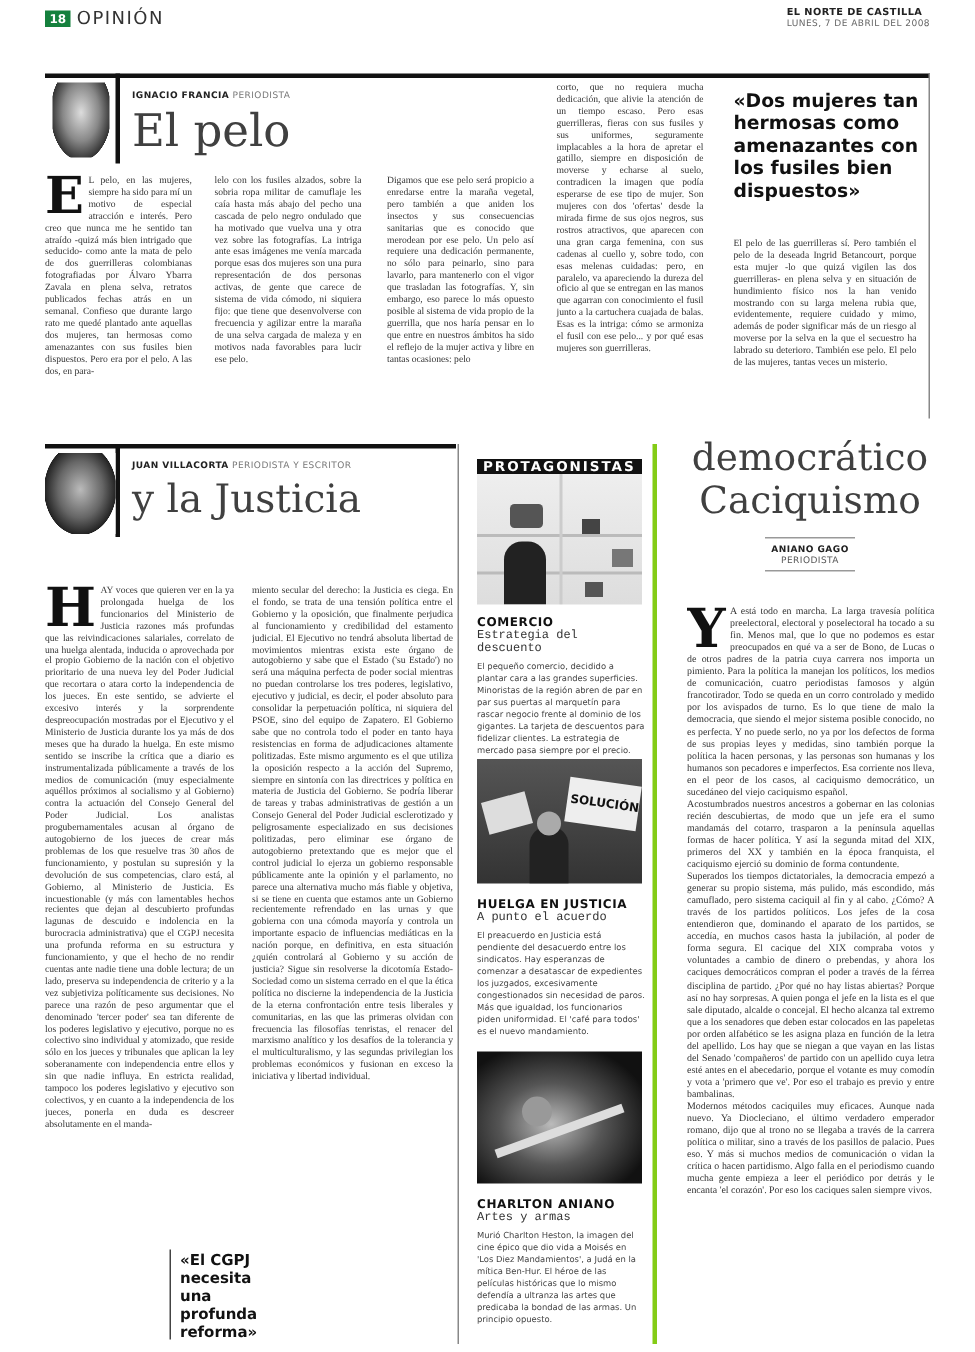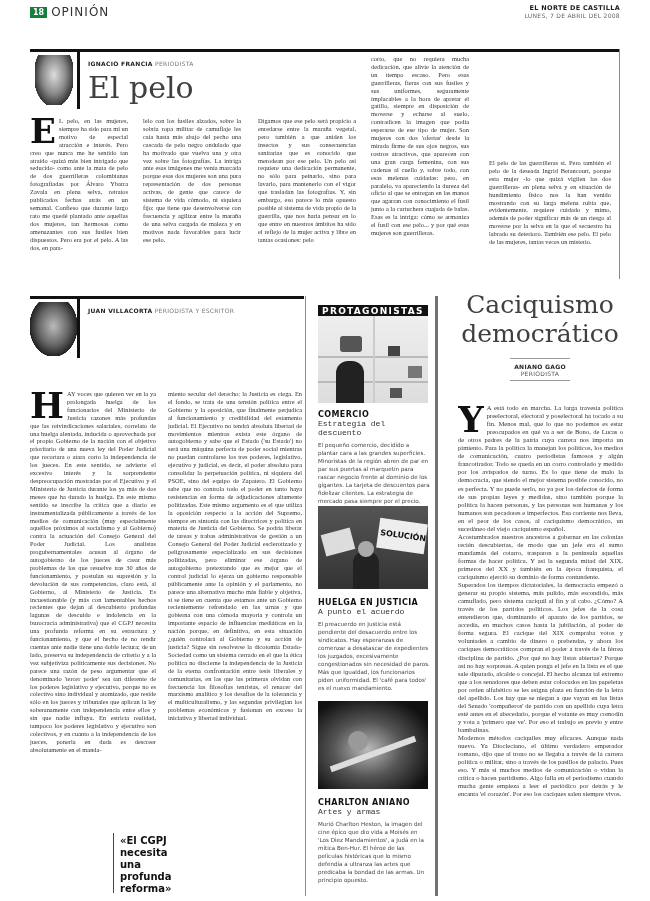--- a/index.html
+++ b/index.html
@@ -1,33 +1,33 @@
 <!DOCTYPE html>
 <html><head>
 <meta charset="utf-8">
 <style>
 *{box-sizing:border-box;margin:0;padding:0}
 html,body{width:650px;height:901px;background:#fff;overflow:hidden}
 body{position:relative;font-family:"DejaVu Serif",serif;color:#222}
 .abs{position:absolute}
 .section-tag{left:30px;top:5px;display:flex;align-items:center;gap:4px;font-family:"DejaVu Sans",sans-serif;font-size:12px;letter-spacing:1px;color:#333}
 .section-tag .num{background:#15803d;color:#fff;font-size:8px;font-weight:bold;padding:1px 3px;letter-spacing:0}
-.masthead{right:30px;top:4px;text-align:right;font-family:"DejaVu Sans",sans-serif}
+.masthead{right:30px;top:4px;font-family:"DejaVu Sans",sans-serif}
 .masthead .name{font-size:6.5px;font-weight:bold;color:#222;letter-spacing:0.3px}
 .masthead .date{font-size:6px;color:#666;letter-spacing:0.3px}
 .rule-thick{height:3px;background:#111}
 .author-photo{background:radial-gradient(ellipse at 50% 40%,#ddd 0%,#888 45%,#333 75%,#fff 76%);}
 .vbar{width:3px;background:#111}
 .byline{font-family:"DejaVu Sans",sans-serif;font-size:6px;letter-spacing:0.3px;color:#777}
 .byline b{color:#222;font-weight:bold}
 .headline{font-family:"DejaVu Serif",serif;color:#404040;font-weight:normal}
 .col{font-family:"Liberation Serif",serif;font-size:6.4px;line-height:7.9px;color:#333;text-align:justify;overflow:hidden}
 .dropcap{float:left;font-family:"DejaVu Serif",serif;font-weight:bold;color:#111;line-height:0.85;margin-right:3px}
 .quote{font-family:"DejaVu Sans",sans-serif;font-weight:bold;color:#111}
-.side-box{border-right:3px solid #737373;}
+.side-box{border-right:3px solid #84cc16;}
 .prot-label{background:#111;color:#fff;font-family:"DejaVu Sans",sans-serif;font-weight:bold;font-size:9px;letter-spacing:1.3px;padding:1px 4px}
 .prot-img{background:#999;position:relative;overflow:hidden}
 .prot-kicker{font-family:"DejaVu Sans",sans-serif;font-weight:bold;font-size:8px;color:#111;letter-spacing:0.4px}
 .prot-sub{font-family:Liberation Mono, monospace;font-size:8px;color:#333}
 .prot-body{font-family:"DejaVu Sans",sans-serif;font-size:5.6px;line-height:8px;color:#444}
 </style>
 </head>
 <body>
 
 <div class="abs section-tag">
@@ -50,31 +50,33 @@
 
 <div class="abs col" style="left:30px;top:117px;width:98px;height:158px">
   <span class="dropcap" style="font-size:34px">E</span>
   <span>L pelo, en las mujeres, siempre ha sido para mí un motivo de especial atracción e interés. Pero creo que nunca me he sentido tan atraído -quizá más bien intrigado que seducido- como ante la mata de pelo de dos guerrilleras colombianas fotografiadas por Álvaro Ybarra Zavala en plena selva, retratos publicados fechas atrás en un semanal. Confieso que durante largo rato me quedé plantado ante aquellas dos mujeres, tan hermosas como amenazantes con sus fusiles bien dispuestos. Pero era por el pelo. A las dos, en para-</span>
 </div>
 <div class="abs col" style="left:143px;top:117px;width:98px;height:158px">lelo con los fusiles alzados, sobre la sobria ropa militar de camuflaje les caía hasta más abajo del pecho una cascada de pelo negro ondulado que ha motivado que vuelva una y otra vez sobre las fotografías. La intriga ante esas imágenes me venía marcada porque esas dos mujeres son una pura representación de dos personas activas, de gente que carece de sistema de vida cómodo, ni siquiera fijo: que tiene que desenvolverse con frecuencia y agilizar entre la maraña de una selva cargada de maleza y en motivos nada favorables para lucir ese pelo.</div>
 <div class="abs col" style="left:258px;top:117px;width:98px;height:158px">Digamos que ese pelo será propicio a enredarse entre la maraña vegetal, pero también a que aniden los insectos y sus consecuencias sanitarias que es conocido que merodean por ese pelo. Un pelo así requiere una dedicación permanente, no sólo para peinarlo, sino para lavarlo, para mantenerlo con el vigor que trasladan las fotografías. Y, sin embargo, eso parece lo más opuesto posible al sistema de vida propio de la guerrilla, que nos haría pensar en lo que entre en nuestros ámbitos ha sido el reflejo de la mujer activa y libre en tantas ocasiones: pelo</div>
 <div class="abs col" style="left:371px;top:55px;width:98px;height:220px">corto, que no requiera mucha dedicación, que alivie la atención de un tiempo escaso. Pero esas guerrilleras, fieras con sus fusiles y sus uniformes, seguramente implacables a la hora de apretar el gatillo, siempre en disposición de moverse y echarse al suelo, contradicen la imagen que podía esperarse de ese tipo de mujer. Son mujeres con dos 'ofertas' desde la mirada firme de sus ojos negros, sus rostros atractivos, que aparecen con una gran carga femenina, con sus cadenas al cuello y, sobre todo, con esas melenas cuidadas: pero, en paralelo, va apareciendo la dureza del oficio al que se entregan en las manos que agarran con conocimiento el fusil junto a la cartuchera cuajada de balas. Esas es la intriga: cómo se armoniza el fusil con ese pelo... y por qué esas mujeres son guerrilleras.</div>
 
 <div class="abs" style="left:482px;top:49px;width:138px;height:230px;border-right:1px solid #888">
+  <div class="quote" style="padding:10px 6px 0 7px;font-size:12.5px;line-height:15px">«Dos mujeres tan hermosas como amenazantes con los fusiles bien dispuestos»</div>
   <div class="col" style="position:absolute;left:7px;top:110px;width:122px;height:112px">El pelo de las guerrilleras sí. Pero también el pelo de la deseada Ingrid Betancourt, porque esta mujer -lo que quizá vigilen las dos guerrilleras- en plena selva y en situación de hundimiento físico nos la han venido mostrando con su larga melena rubia que, evidentemente, requiere cuidado y mimo, además de poder significar más de un riesgo al moverse por la selva en la que el secuestro ha labrado su deterioro. También ese pelo. El pelo de las mujeres, tantas veces un misterio.</div>
 </div>
 
 <div class="abs rule-thick" style="left:30px;top:296px;width:274px"></div>
 <div class="abs vbar" style="left:77px;top:296px;height:62px"></div>
 <div class="abs author-photo" style="left:30px;top:302px;width:47px;height:54px;background:radial-gradient(ellipse at 50% 45%,#bbb 0%,#666 45%,#222 72%,#fff 73%)"></div>
 <div class="abs byline" style="left:88px;top:307px">
   <b>JUAN VILLACORTA</b>
   <span>PERIODISTA Y ESCRITOR</span>
 </div>
 <div class="abs headline" style="left:88px;top:318px;font-size:26px;line-height:30px">
+  <div>y la Justicia</div>
 </div>
 
 <div class="abs col" style="left:30px;top:390px;width:126px;height:450px">
   <span class="dropcap" style="font-size:36px">H</span>
   <span>AY voces que quieren ver en la ya prolongada huelga de los funcionarios del Ministerio de Justicia razones más profundas que las reivindicaciones salariales, correlato de una huelga alentada, inducida o aprovechada por el propio Gobierno de la nación con el objetivo prioritario de una nueva ley del Poder Judicial que recortara o atara corto la independencia de los jueces. En este sentido, se advierte el excesivo interés y la sorprendente despreocupación mostradas por el Ejecutivo y el Ministerio de Justicia durante los ya más de dos meses que ha durado la huelga. En este mismo sentido se inscribe la crítica que a diario es instrumentalizada públicamente a través de los medios de comunicación (muy especialmente aquéllos próximos al socialismo y al Gobierno) contra la actuación del Consejo General del Poder Judicial. Los analistas progubernamentales acusan al órgano de autogobierno de los jueces de crear más problemas de los que resuelve tras 30 años de funcionamiento, y postulan su supresión y la devolución de sus competencias, claro está, al Gobierno, al Ministerio de Justicia. Es incuestionable (y más con lamentables hechos recientes que dejan al descubierto profundas lagunas de descuido e indolencia en la burocracia administrativa) que el CGPJ necesita una profunda reforma en su estructura y funcionamiento, y que el hecho de no rendir cuentas ante nadie tiene una doble lectura; de un lado, preserva su independencia de criterio y a la vez subjetiviza políticamente sus decisiones. No parece una razón de peso argumentar que el denominado 'tercer poder' sea tan diferente de los poderes legislativo y ejecutivo, porque no es colectivo sino individual y atomizado, que reside sólo en los jueces y tribunales que aplican la ley soberanamente con independencia entre ellos y sin que nadie influya. En estricta realidad, tampoco los poderes legislativo y ejecutivo son colectivos, y en cuanto a la independencia de los jueces, ponerla en duda es descreer absolutamente en el manda-</span>
 </div>
 <div class="abs col" style="left:30px;top:840px;width:80px;height:60px"></div>
 <div class="abs col" style="left:168px;top:390px;width:134px;height:510px">miento secular del derecho: la Justicia es ciega. En el fondo, se trata de una tensión política entre el Gobierno y la oposición, que finalmente perjudica al funcionamiento y credibilidad del estamento judicial. El Ejecutivo no tendrá absoluta libertad de movimientos mientras exista este órgano de autogobierno y sabe que el Estado ('su Estado') no será una máquina perfecta de poder social mientras no puedan controlarse los tres poderes, legislativo, ejecutivo y judicial, es decir, el poder absoluto para consolidar la perpetuación política, ni siquiera del PSOE, sino del equipo de Zapatero. El Gobierno sabe que no controla todo el poder en tanto haya resistencias en forma de adjudicaciones altamente politizadas. Este mismo argumento es el que utiliza la oposición respecto a la acción del Supremo, siempre en sintonía con las directrices y política en materia de Justicia del Gobierno. Se podría liberar de tareas y trabas administrativas de gestión a un Consejo General del Poder Judicial esclerotizado y peligrosamente especializado en sus decisiones politizadas, pero eliminar ese órgano de autogobierno pretextando que es mejor que el control judicial lo ejerza un gobierno responsable públicamente ante la opinión y el parlamento, no parece una alternativa mucho más fiable y objetiva, si se tiene en cuenta que estamos ante un Gobierno recientemente refrendado en las urnas y que gobierna con una cómoda mayoría y controla un importante espacio de influencias mediáticas en la nación porque, en definitiva, en esta situación ¿quién controlará al Gobierno y su acción de justicia? Sigue sin resolverse la dicotomía Estado-Sociedad como un sistema cerrado en el que la ética política no discierne la independencia de la Justicia de la eterna confrontación entre tesis liberales y comunitarias, en las que las primeras olvidan con frecuencia las filosofías tenristas, el renacer del marxismo analítico y los desafíos de la tolerancia y el multiculturalismo, y las segundas privilegian los problemas económicos y fusionan en exceso la iniciativa y libertad individual.</div>
 <div class="abs" style="left:113px;top:833px;width:70px;height:60px;border-left:1px solid #444;background:#fff">
   <div class="quote" style="padding:2px 0 0 6px;font-size:10px;line-height:12px">«El CGPJ necesita una profunda reforma»</div>
@@ -119,22 +121,22 @@
     <div style="position:absolute;left:30px;top:30px;width:20px;height:20px;background:#999;border-radius:50%"></div>
   </div>
   <div style="position:absolute;left:8px;top:502px;width:112px">
     <div class="prot-kicker">CHARLTON ANIANO</div>
     <div class="prot-sub">Artes y armas</div>
     <div class="prot-body" style="margin-top:4px">Murió Charlton Heston, la imagen del cine épico que dio vida a Moisés en 'Los Diez Mandamientos', a Judá en la mítica Ben-Hur. El héroe de las películas históricas que lo mismo defendía a ultranza las artes que predicaba la bondad de las armas. Un principio opuesto.</div>
   </div>
 </div>
 
 <div class="abs headline" style="left:455px;top:290px;width:170px;text-align:center;font-size:25px;line-height:29px">
+  <div>democrático</div>
   <div>Caciquismo</div>
-  <div>democrático</div>
 </div>
 <div class="abs" style="left:510px;top:358px;width:60px;text-align:center;border-top:1px solid #999;border-bottom:1px solid #999;padding:4px 0 3px">
   <div style="font-family:'DejaVu Sans',sans-serif;font-weight:bold;font-size:6px;color:#222;letter-spacing:0.3px">ANIANO GAGO</div>
   <div style="font-family:'DejaVu Sans',sans-serif;font-size:6px;color:#555;letter-spacing:0.3px">PERIODISTA</div>
 </div>
 <div class="abs col" style="left:458px;top:396px;width:165px;height:500px;font-size:6.6px;line-height:8.05px;white-space:pre-line">
   <span class="dropcap" style="font-size:36px">Y</span><span>A está todo en marcha. La larga travesía política preelectoral, electoral y poselectoral ha tocado a su fin. Menos mal, que lo que no podemos es estar preocupados en qué va a ser de Bono, de Lucas o de otros padres de la patria cuya carrera nos importa un pimiento. Para la política la manejan los políticos, los medios de comunicación, cuatro periodistas famosos y algún francotirador. Todo se queda en un corro controlado y medido por los avispados de turno. Es lo que tiene de malo la democracia, que siendo el mejor sistema posible conocido, no es perfecta. Y no puede serlo, no ya por los defectos de forma de sus propias leyes y medidas, sino también porque la política la hacen personas, y las personas son humanas y los humanos son pecadores e imperfectos. Esa corriente nos lleva, en el peor de los casos, al caciquismo democrático, un sucedáneo del viejo caciquismo español.
 Acostumbrados nuestros ancestros a gobernar en las colonias recién descubiertas, de modo que un jefe era el sumo mandamás del cotarro, trasparon a la península aquellas formas de hacer política. Y así la segunda mitad del XIX, primeros del XX y también en la época franquista, el caciquismo ejerció su dominio de forma contundente.
 Superados los tiempos dictatoriales, la democracia empezó a generar su propio sistema, más pulido, más escondido, más camuflado, pero sistema caciquil al fin y al cabo. ¿Cómo? A través de los partidos políticos. Los jefes de la cosa entendieron que, dominando el aparato de los partidos, se accedía, en muchos casos hasta la jubilación, al poder de forma segura. El cacique del XIX compraba votos y voluntades a cambio de dinero o prebendas, y ahora los caciques democráticos compran el poder a través de la férrea disciplina de partido. ¿Por qué no hay listas abiertas? Porque así no hay sorpresas. A quien ponga el jefe en la lista es el que sale diputado, alcalde o concejal. El hecho alcanza tal extremo que a los senadores que deben estar colocados en las papeletas por orden alfabético se les asigna plaza en función de la letra del apellido. Los hay que se niegan a que vayan en las listas del Senado 'compañeros' de partido con un apellido cuya letra esté antes en el abecedario, porque el votante es muy comodín y vota a 'primero que ve'. Por eso el trabajo es previo y entre bambalinas.
 Modernos métodos caciquiles muy eficaces. Aunque nada nuevo. Ya Diocleciano, el último verdadero emperador romano, dijo que al trono no se llegaba a través de la carrera política o militar, sino a través de los pasillos de palacio. Pues eso. Y más si muchos medios de comunicación o vidan la crítica o hacen partidismo. Algo falla en el periodismo cuando mucha gente empieza a leer el periódico por detrás y le encanta 'el corazón'. Por eso los caciques salen siempre vivos.</span>

